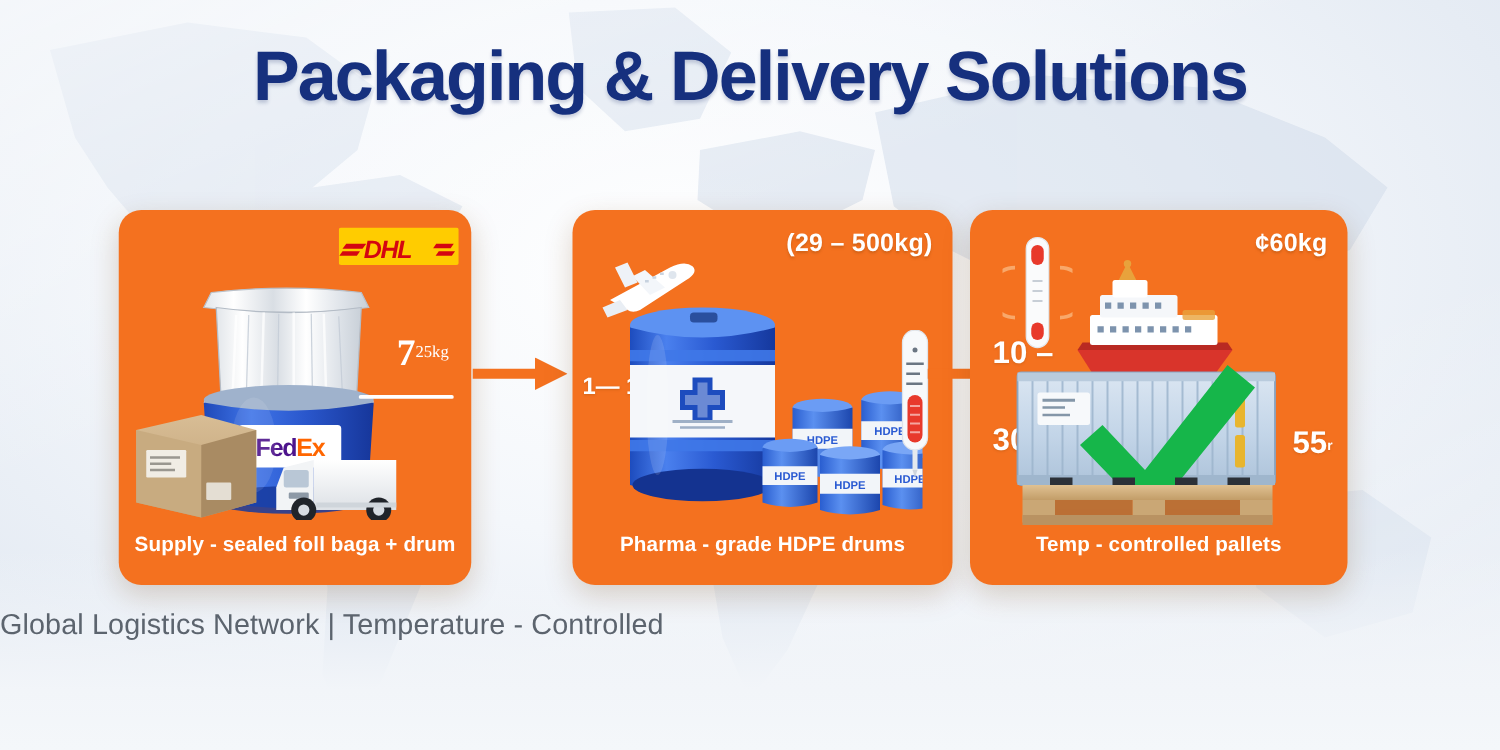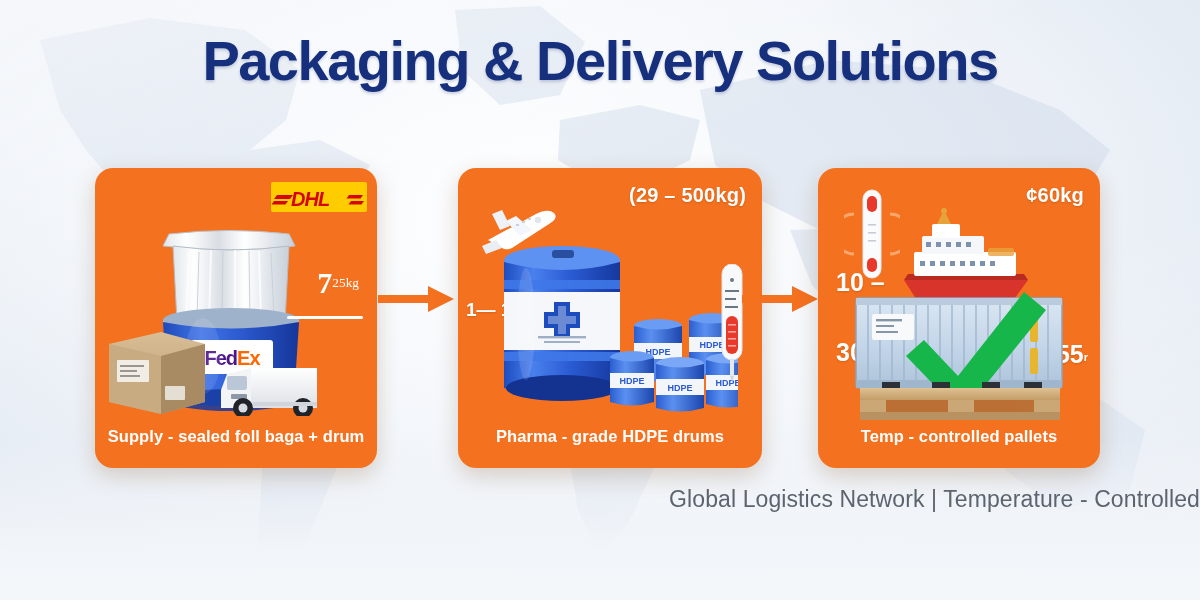--- a/index.html
+++ b/index.html
@@ -49,21 +49,21 @@
     position:absolute;
     top:155px;width:282px;height:300px;
     background:#f4711f;
     border-radius:18px;
     box-shadow:0 8px 22px rgba(120,70,20,.22);
     overflow:hidden;
     margin-top:13px;
   }
   .card.c1{left:95px;}
   .card.c2{left:458px;padding-left:22px;}
-  .card.c3{left:818px;}
+  .card.c3{left:776px;padding-left:20px;}
 
   .card-caption{
     position:absolute;left:0;right:0;bottom:22px;
     text-align:center;
     color:#ffffff;
     font-size:16.5px;
     font-weight:700;
     letter-spacing:.1px;
     white-space:nowrap;
   }
@@ -100,21 +100,21 @@
   .tiny-tail{font-size:11px;vertical-align:2px;}
 
   
   .arrow{
     position:absolute;top:286px;width:76px;height:26px;
   }
 
   
   .tagline{
     position:absolute;left:0;right:0;top:484px;
-    text-align:right;
+    text-align:left;
     color:#5c646e;
     font-size:23px;
     line-height:30px;
     font-weight:400;
     letter-spacing:.1px;
   }
   .tagline .l2{display:block;}
   .garble{letter-spacing:-.5px;}
 </style>
 </head>

